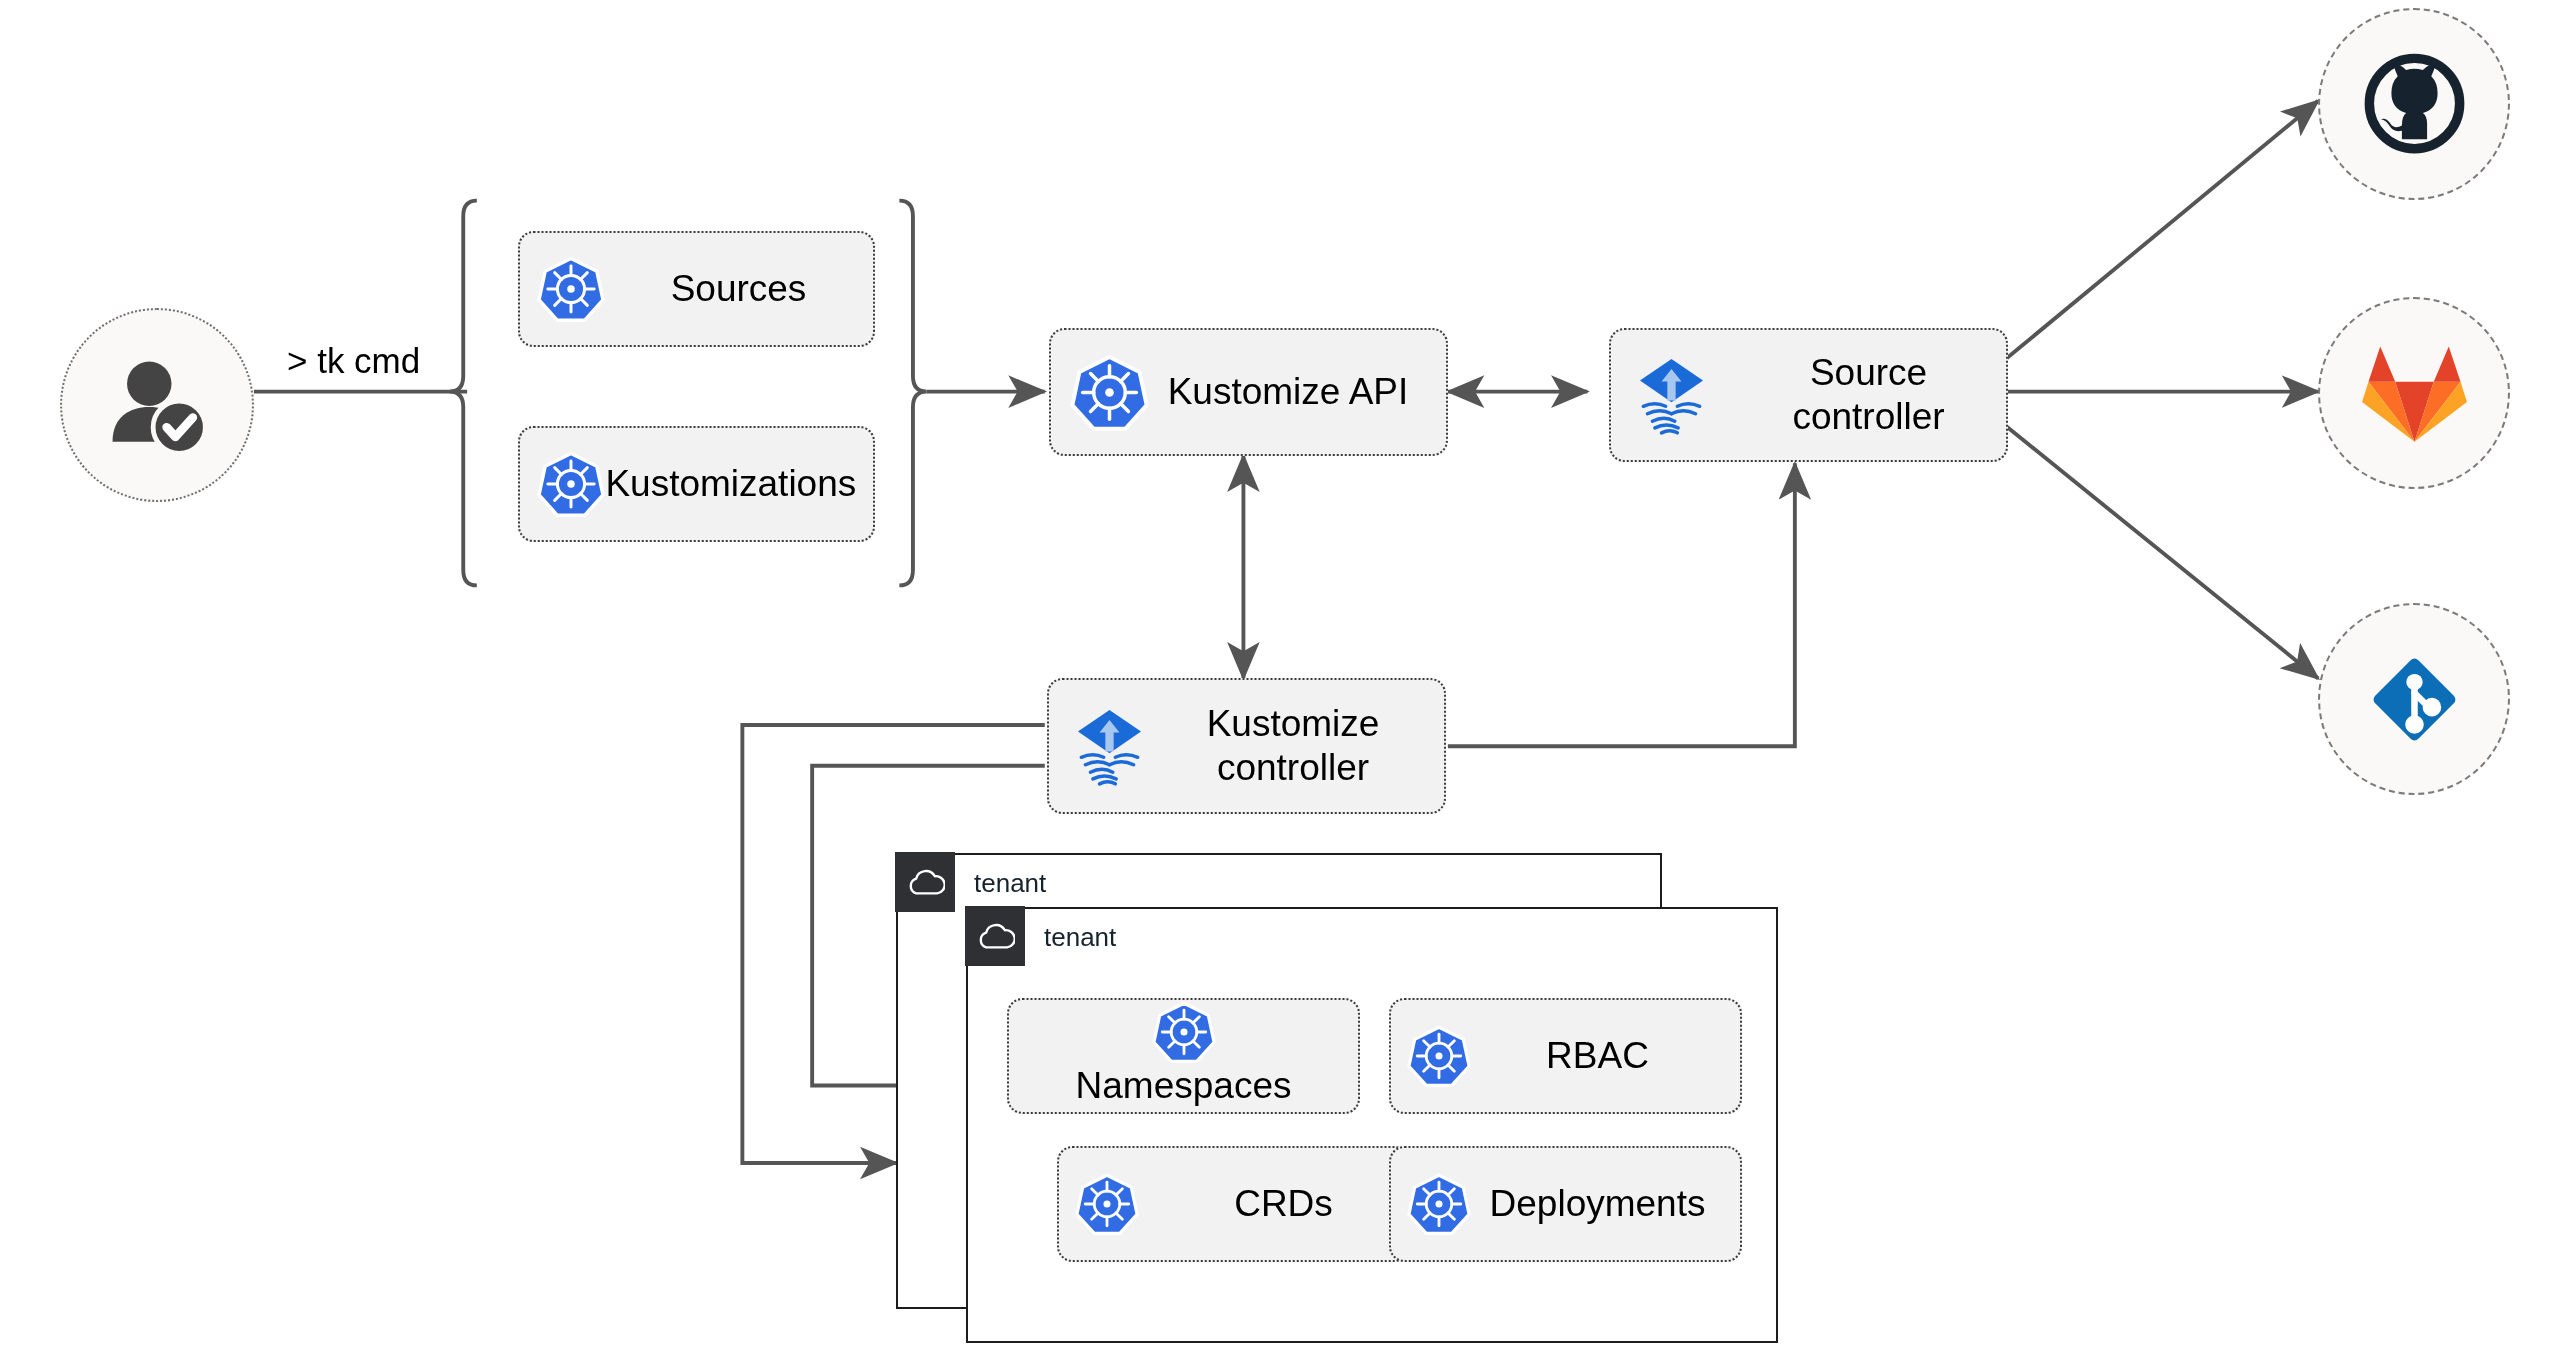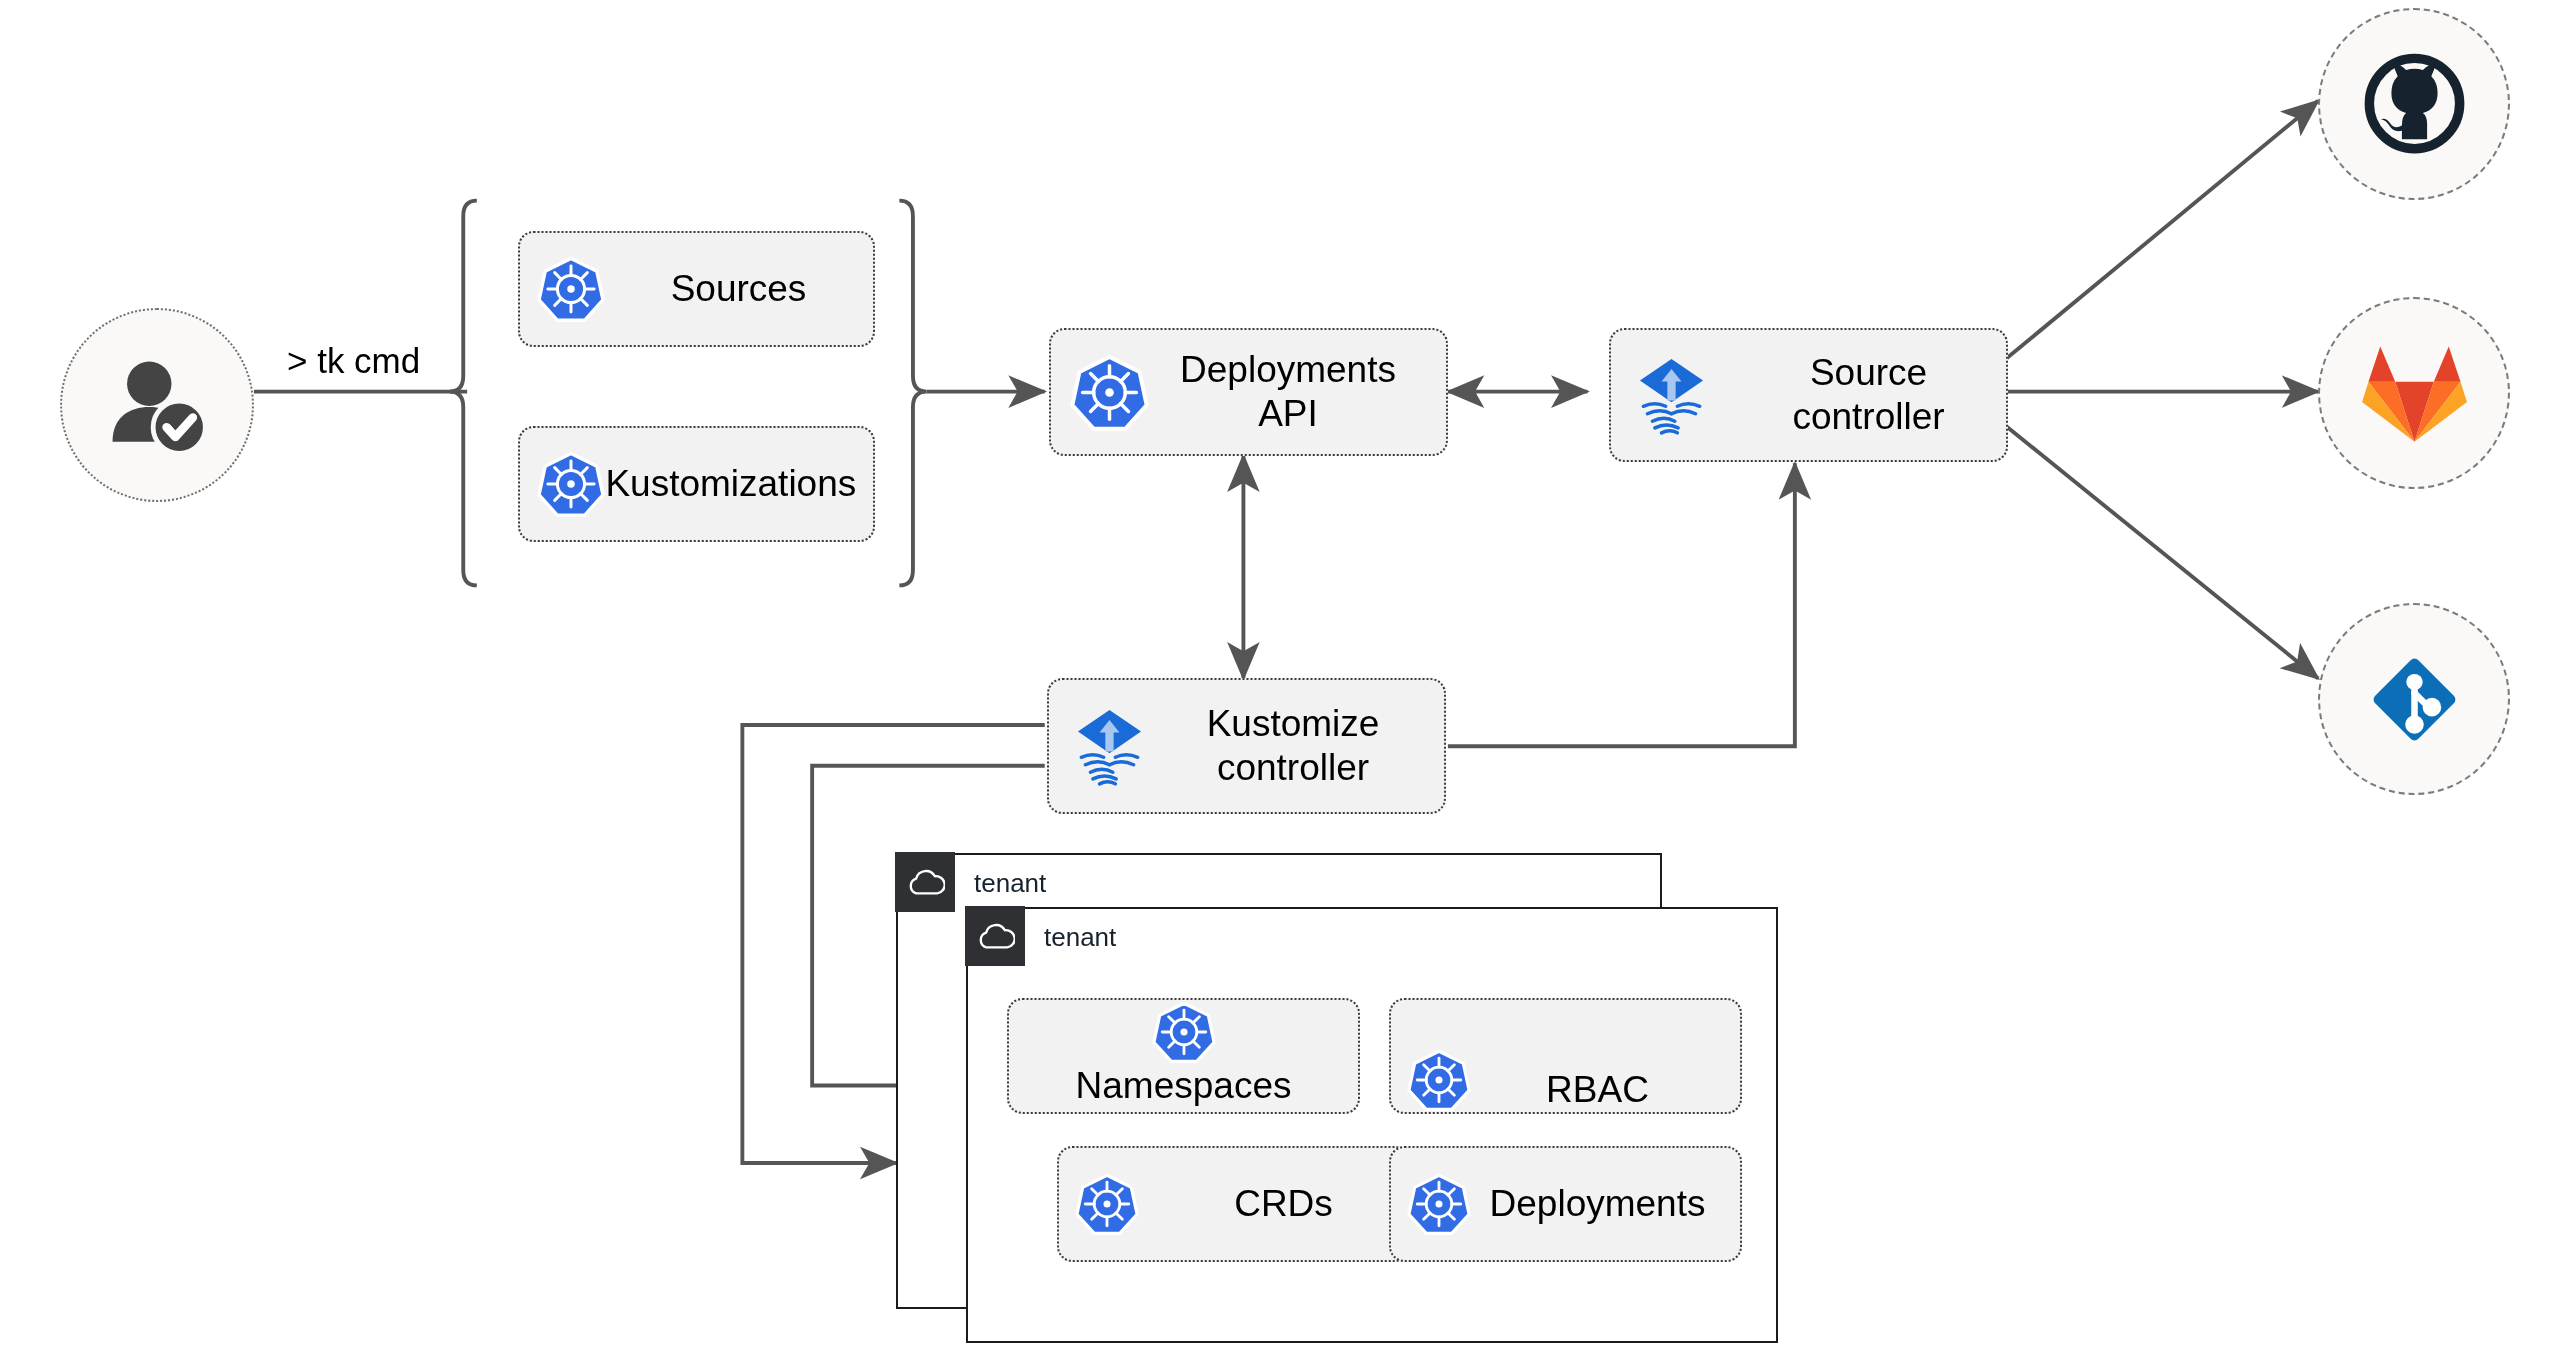--- a/index.html
+++ b/index.html
@@ -214,21 +214,21 @@
           <line x1="16" y1="50" x2="30" y2="50"></line>
           <line x1="70" y1="50" x2="84" y2="50"></line>
           <line x1="26" y1="26" x2="36" y2="36"></line>
           <line x1="64" y1="64" x2="74" y2="74"></line>
           <line x1="74" y1="26" x2="64" y2="36"></line>
           <line x1="36" y1="64" x2="26" y2="74"></line>
         </g>
         <circle cx="50" cy="50" r="5.5" fill="#ffffff"></circle>
       </svg>
     </span>
-    <span class="label">Deployments API</span>
+    <span class="label">Kustomize API</span>
   </div>
 
   <div class="node" style="left:1609px; top:328px; width:399px; height:134px; padding:0 19.4px;gap:37px;">
     <span class="nicon">
       <svg width="83" height="83" viewBox="0 0 100 100">
         <path d="M50 6 L88 32 L50 58 L12 32 Z" fill="#1a6bd8"></path>
         <path d="M50 18 L62 33 L55 33 L55 56 L45 56 L45 33 L38 33 Z" fill="#a8c7f0"></path>
         <g stroke="#1a6bd8" stroke-width="4.2" fill="none" stroke-linecap="round">
           <path d="M16 63 Q30 57 43 63"></path>
           <path d="M57 63 Q70 57 84 63"></path>
@@ -335,21 +335,21 @@
             <line x1="64" y1="64" x2="74" y2="74"></line>
           <line x1="74" y1="26" x2="64" y2="36"></line>
             <line x1="36" y1="64" x2="26" y2="74"></line>
         </g>
         <circle cx="50" cy="50" r="5.5" fill="#ffffff"></circle>
       </svg>
     </span>
     <span class="label">Namespaces</span>
   </div>
 
-  <div class="node" style="left:1389px; top:998px; width:353px; height:116px; padding:0 15.5px;align-items:flex-end;">
+  <div class="node" style="left:1389px; top:998px; width:353px; height:116px; padding:0 15.5px;">
     <span class="nicon">
       <svg width="64" height="64" viewBox="0 0 100 100">
         <path d="M50 5 L88 24 L97 66 L70 96 L30 96 L3 66 L12 24 Z" fill="#326ce5" stroke="#ffffff" stroke-width="5" stroke-linejoin="round"></path>
         <g stroke="#ffffff" stroke-width="4.4" fill="none" stroke-linecap="round">
           <circle cx="50" cy="50" r="20"></circle>
           <line x1="50" y1="16" x2="50" y2="30"></line>
             <line x1="50" y1="70" x2="50" y2="84"></line>
           <line x1="16" y1="50" x2="30" y2="50"></line>
             <line x1="70" y1="50" x2="84" y2="50"></line>
           <line x1="26" y1="26" x2="36" y2="36"></line>

